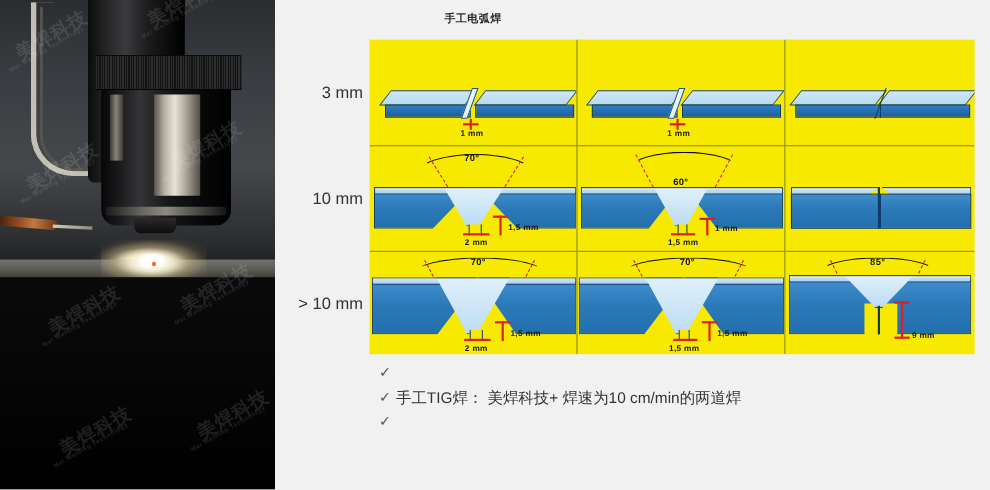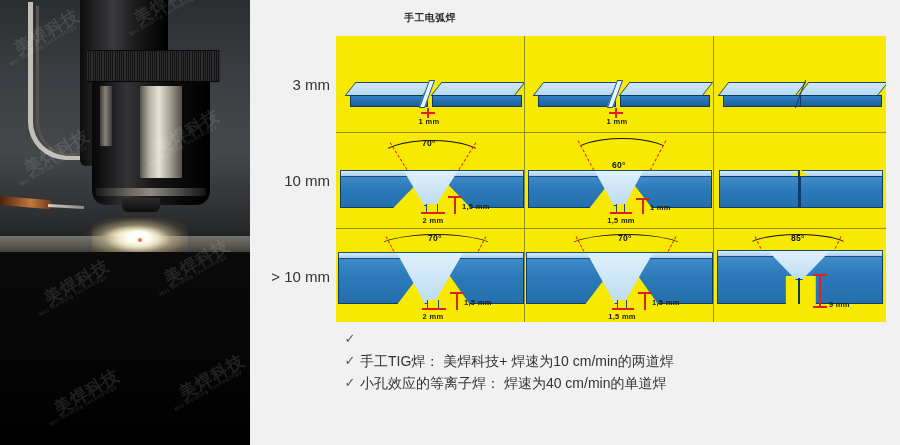--- a/index.html
+++ b/index.html
@@ -419,17 +419,16 @@
   <div class="notes">
     <div class="note-row">
       <span class="note-check">✓</span>
     </div>
     <div class="note-row">
       <span class="note-check">✓</span>
       <span class="note-text">手工TIG焊： 美焊科技+ 焊速为10 cm/min的两道焊</span>
     </div>
     <div class="note-row">
       <span class="note-check">✓</span>
-      <span class="note-text">小孔效应的等离子焊：   焊速为40 cm/min的单道焊</span>
     </div>
   </div>
 
 </div>
 
 </body></html>

